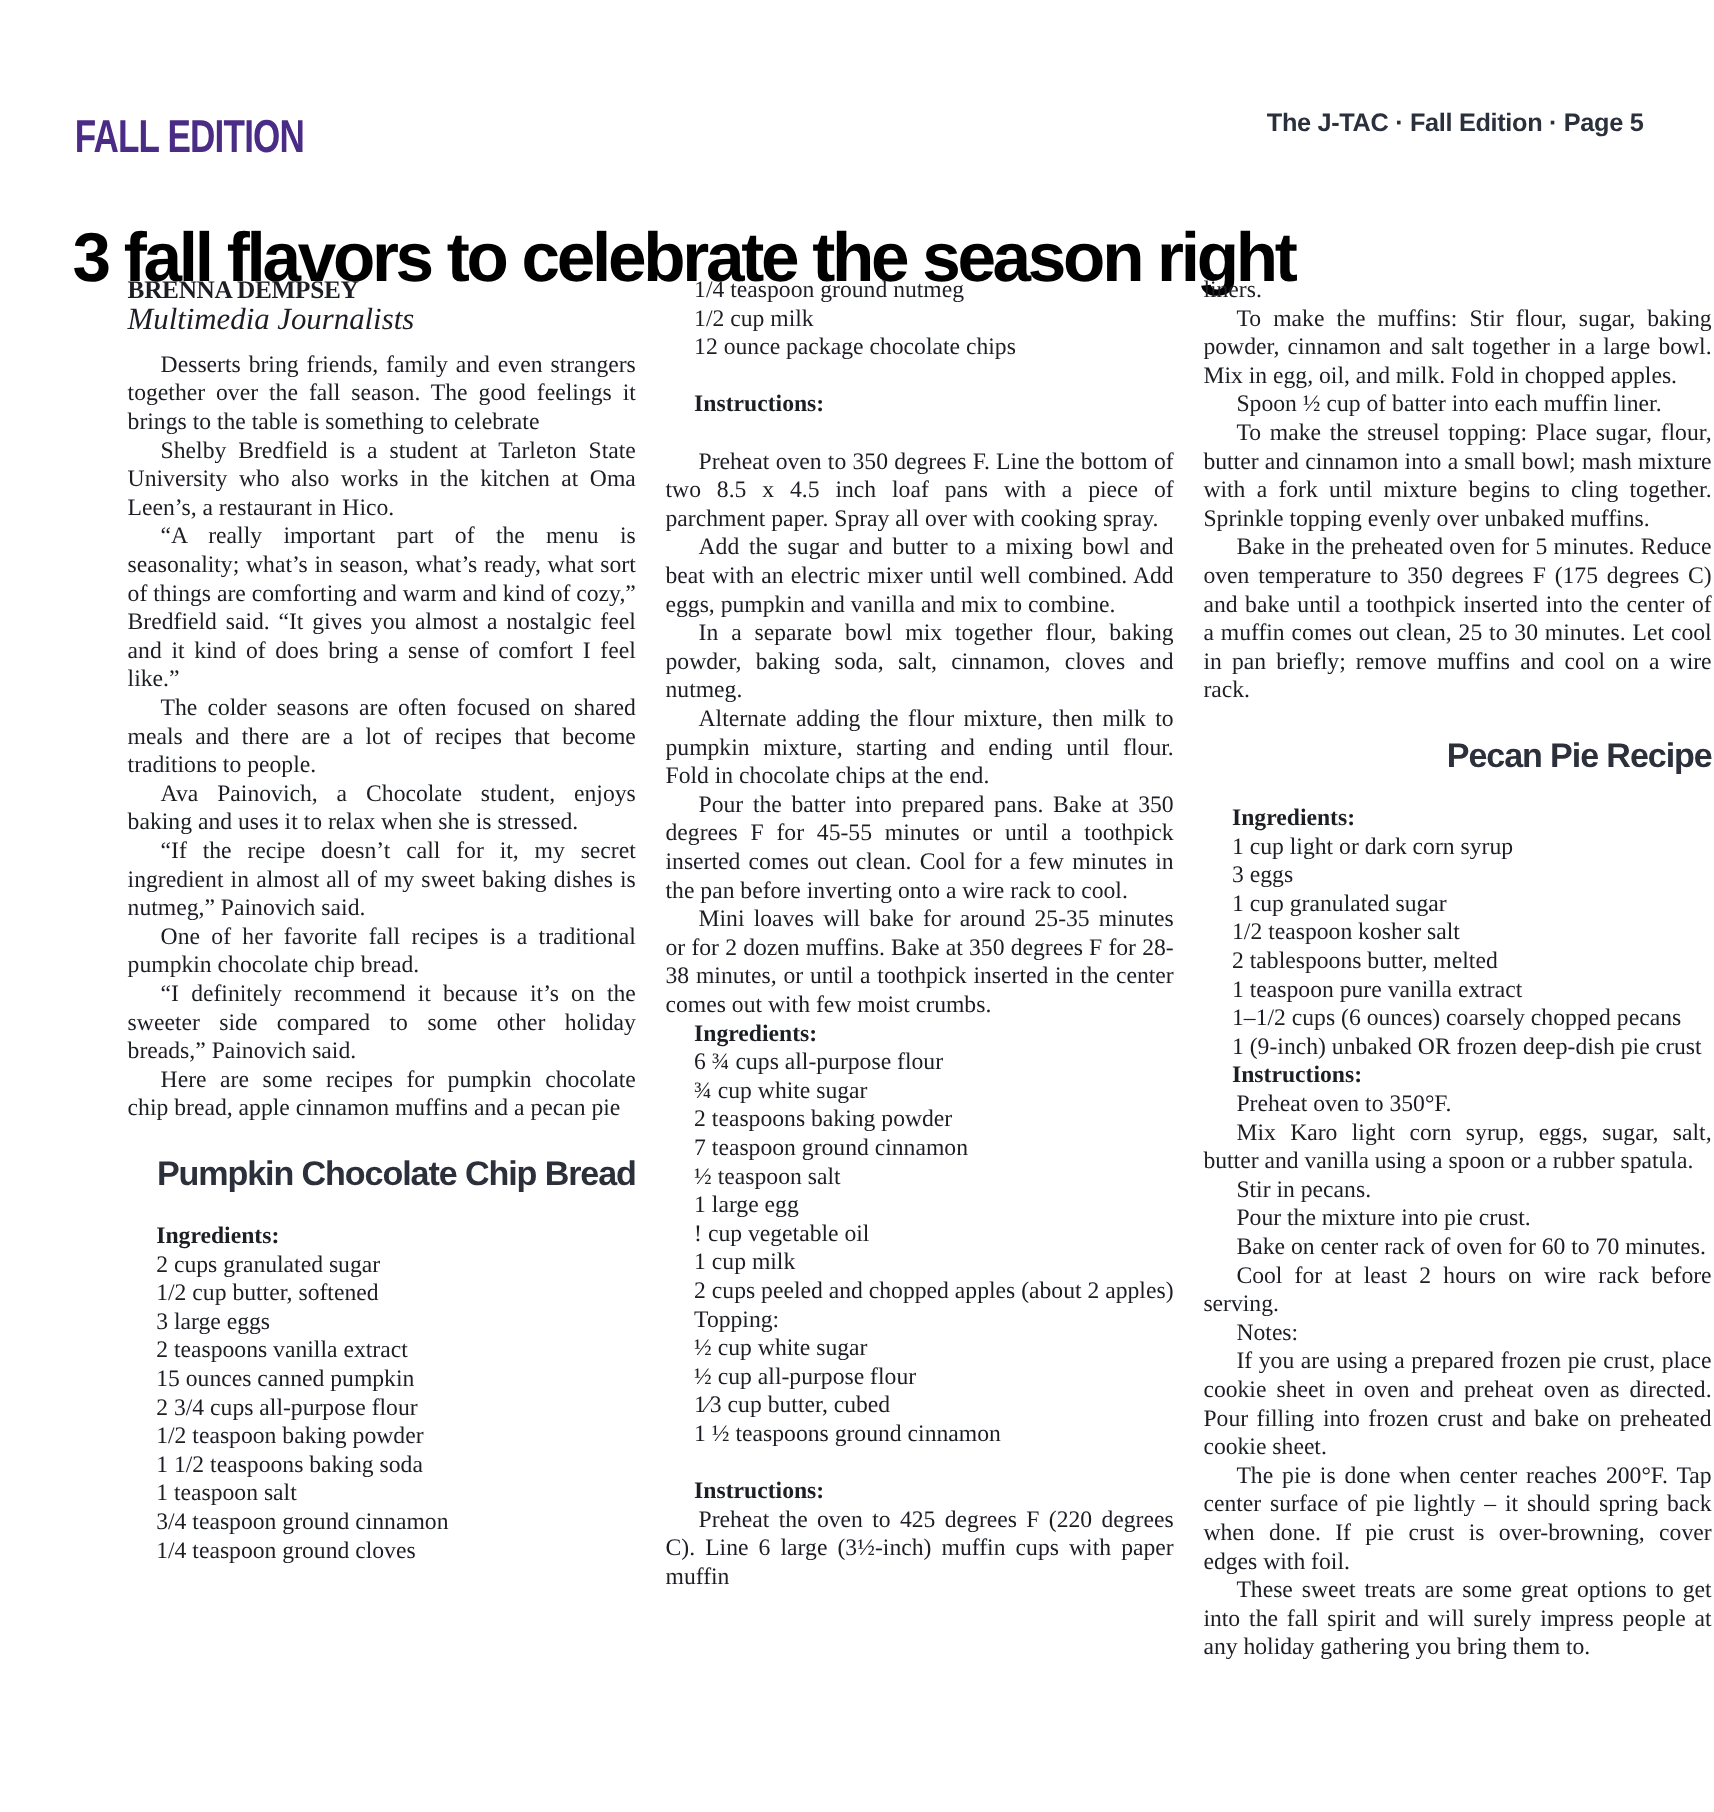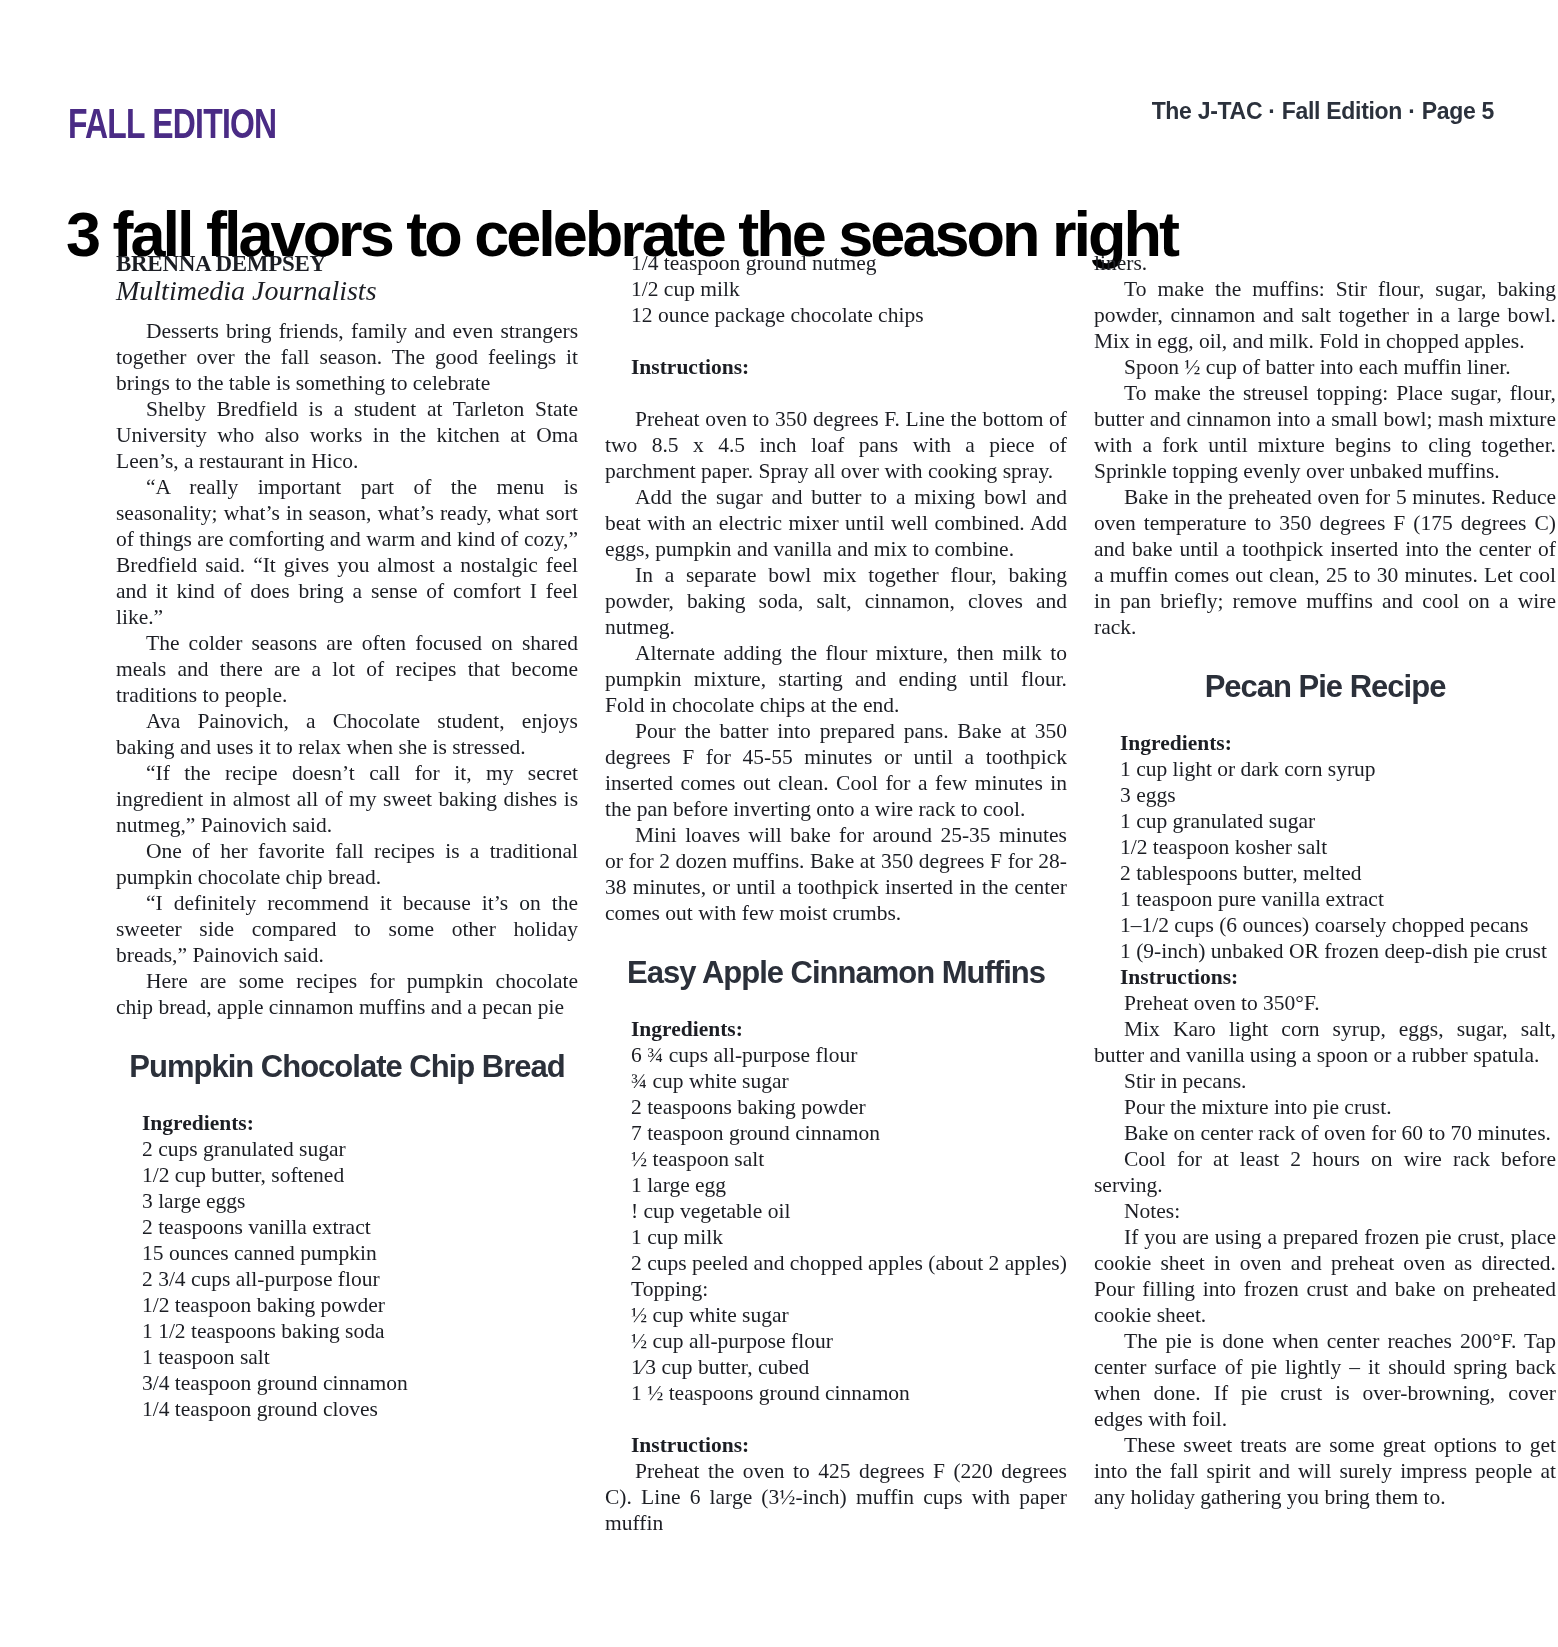--- a/index.html
+++ b/index.html
@@ -48,21 +48,21 @@
   .para {
     margin: 0; text-indent: 30px;
     text-align: justify;
   }
   .para-noindent { margin: 0; text-align: justify; }
 
   .recipe-heading {
     font-family: "Liberation Sans", sans-serif;
     font-weight: bold; font-size: 31px; line-height: 42px;
     letter-spacing: -1px; color: #2b303a;
-    text-align: center; margin: 26px 0 22px 0;
+    text-align: right; margin: 26px 0 22px 0;
   }
   .label { font-weight: bold; padding-left: 26px; }
   .ing { padding-left: 26px; }
   .spacer { height: 26px; }
 </style>
 </head>
 <body>
 
 <div class="page">
 
@@ -114,21 +114,20 @@
       <div class="label">Instructions:</div>
       <div class="spacer"></div>
       <div>
           <p class="para">Preheat oven to 350 degrees F. Line the bottom of two 8.5 x 4.5 inch loaf pans with a piece of parchment paper. Spray all over with cooking spray.</p>
           <p class="para">Add the sugar and butter to a mixing bowl and beat with an electric mixer until well combined. Add eggs, pumpkin and vanilla and mix to combine.</p>
           <p class="para">In a separate bowl mix together flour, baking powder, baking soda, salt, cinnamon, cloves and nutmeg.</p>
           <p class="para">Alternate adding the flour mixture, then milk to pumpkin mixture, starting and ending until flour. Fold in chocolate chips at the end.</p>
           <p class="para">Pour the batter into prepared pans. Bake at 350 degrees F for 45-55 minutes or until a toothpick inserted comes out clean. Cool for a few minutes in the pan before inverting onto a wire rack to cool.</p>
           <p class="para">Mini loaves will bake for around 25-35 minutes or for 2 dozen muffins. Bake at 350 degrees F for 28-38 minutes, or until a toothpick inserted in the center comes out with few moist crumbs.</p>
         </div>
-      <h2 class="recipe-heading">Easy Apple Cinnamon Muffins</h2>
       <div class="label">Ingredients:</div>
       <div>
           <div class="ing">6 ¾  cups all-purpose flour</div>
           <div class="ing">¾ cup white sugar</div>
           <div class="ing">2 teaspoons baking powder</div>
           <div class="ing">7 teaspoon ground cinnamon</div>
           <div class="ing">½ teaspoon salt</div>
           <div class="ing">1 large egg</div>
           <div class="ing">! cup vegetable oil</div>
           <div class="ing">1 cup milk</div>

